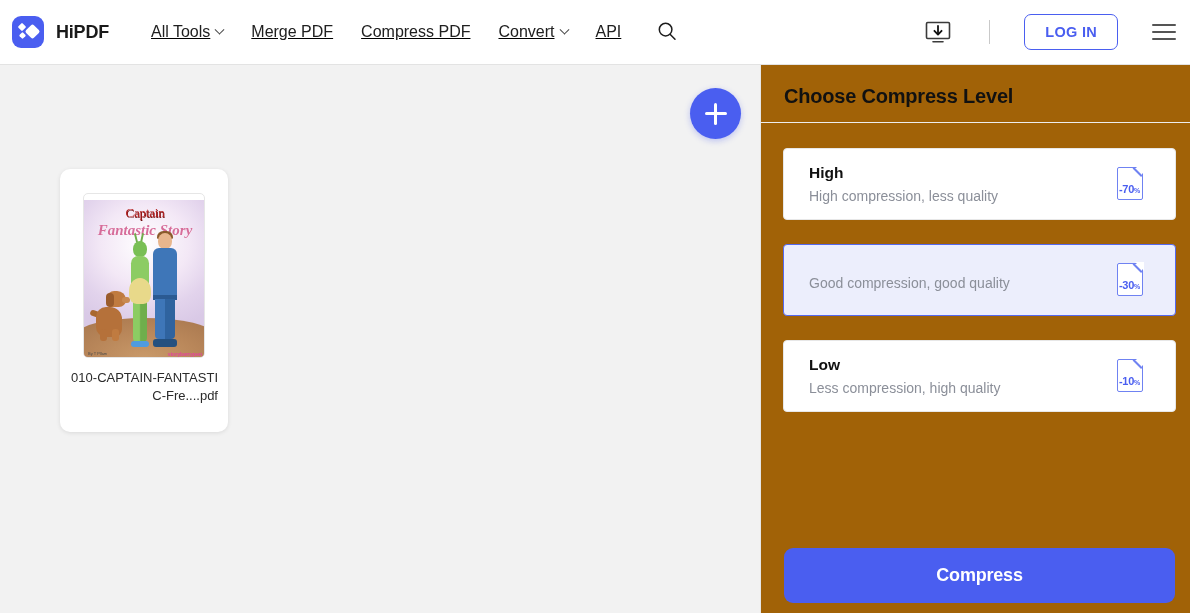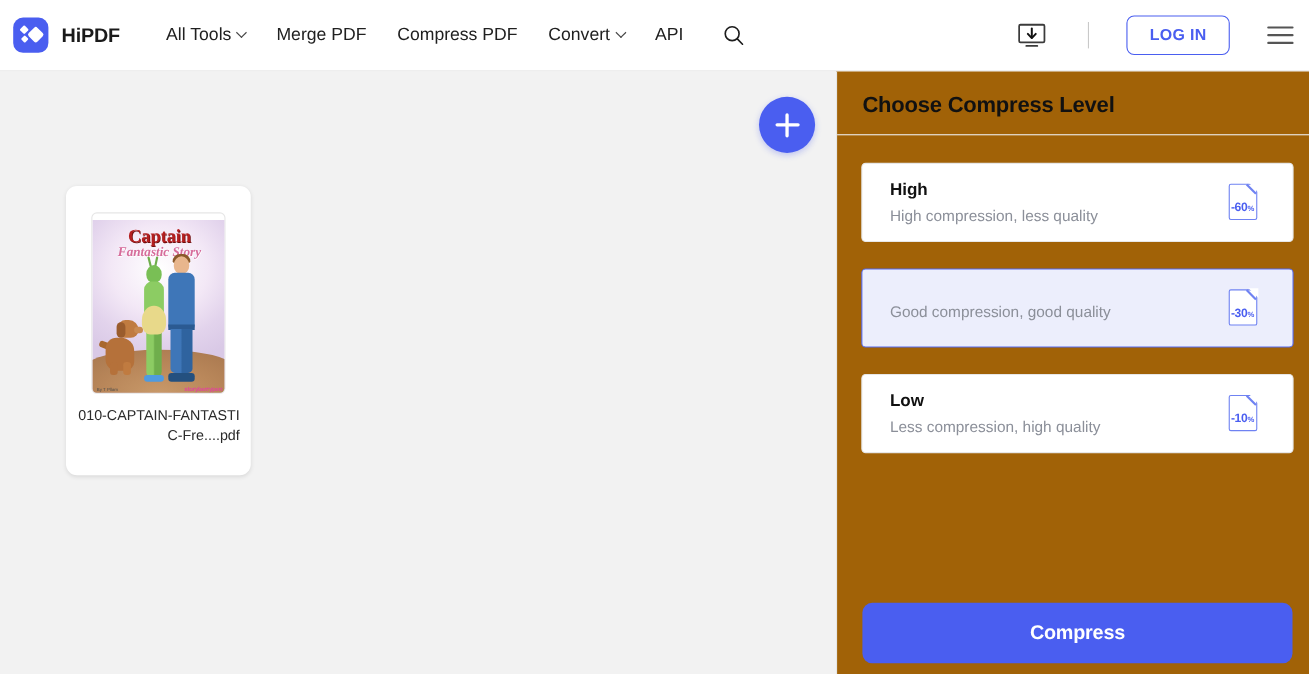--- a/index.html
+++ b/index.html
@@ -28,21 +28,21 @@
   .logo-box .d1, .logo-box .d2, .logo-box .d3 {
     position: absolute; background: #ffffff;
   }
   .logo-box .d1 { width: 11px; height: 11px; left: 15px; top: 10px; transform: rotate(45deg); border-radius: 2px; }
   .logo-box .d2 { width: 6px; height: 6px; left: 7px; top: 8px; transform: rotate(45deg); border-radius: 1px; }
   .logo-box .d3 { width: 5px; height: 5px; left: 8px; top: 17px; transform: rotate(45deg); border-radius: 1px; }
   .brand-name {
     font-size: 18px; font-weight: bold; color: #1a1a1a;
     margin-left: 12px; letter-spacing: -0.2px;
   }
-  .nav { display: flex; align-items: center; margin-left: 28px; }
+  .nav { display: flex; margin-left: 28px; text-decoration: underline; }
   .nav-item {
     display: flex; align-items: center; gap: 6px;
     font-size: 16px; color: #202020;
     padding: 6px 14px; cursor: pointer; white-space: nowrap;
   }
   .chev {
     display: inline-block; width: 7px; height: 7px;
     border-right: 1.6px solid #444; border-bottom: 1.6px solid #444;
     transform: rotate(45deg) translate(-2px,-2px);
   }
@@ -104,30 +104,30 @@
   }
   .cover-floor {
     position: absolute; bottom: 0; left: -6%; width: 112%; height: 26%;
     background: radial-gradient(ellipse 70% 120% at 50% 100%, #c99a6a 0%, #b9875a 55%, #a9784f 100%);
     border-radius: 50% 50% 0 0 / 40% 40% 0 0;
   }
   .cover-title {
     position: absolute; top: 5px; left: 0; width: 100%;
     text-align: center;
     font-family: "Liberation Serif", serif;
-    font-size: 17px; font-weight: bold; color: #b41f1f;
+    font-size: 13px; font-weight: normal; color: #b41f1f;
     text-shadow: 0.6px 0.6px 0 #6d0d0d;
     letter-spacing: -0.2px;
   }
   .cover-subtitle {
     position: absolute; top: 22px; left: 0; width: 100%;
     text-align: center;
     font-family: "Liberation Serif", serif;
     font-style: italic;
-    font-size: 12px; font-weight: bold; color: #d66c9a;
+    font-size: 15px; font-weight: bold; color: #d66c9a;
     text-shadow: 0.4px 0.4px 0 #ffffff;
   }
   
   .alien {
     position: absolute; left: 44px; bottom: 14px; width: 24px; height: 104px;
   }
   .alien .head { position:absolute; left: 5px; top: 0; width: 14px; height: 16px; border-radius: 50% 50% 45% 45%; background: #79bf55; }
   .alien .ant1 { position:absolute; left: 7px; top: -8px; width: 2px; height: 10px; background: #6fae4c; transform: rotate(-14deg); border-radius:2px;}
   .alien .ant2 { position:absolute; left: 13px; top: -8px; width: 2px; height: 10px; background: #6fae4c; transform: rotate(12deg); border-radius:2px;}
   .alien .body { position:absolute; left: 3px; top: 15px; width: 18px; height: 40px; border-radius: 8px 8px 10px 10px; background: #8ccc63; }
@@ -357,21 +357,21 @@
 
     <div class="opt">
       <div class="opt-texts">
         <div class="opt-title">High</div>
         <div class="opt-desc">High compression, less quality</div>
       </div>
       <div class="opt-icon">
         <span class="doc-shape"></span>
           <span class="doc-fold"></span>
           <span class="doc-fold-line"></span>
-        <span class="doc-pct"><span>-60</span><span class="sym">%</span></span>
+        <span class="doc-pct"><span>-70</span><span class="sym">%</span></span>
       </div>
     </div>
 
     <div class="opt selected">
       <div class="opt-texts">
         <div class="opt-desc">Good compression, good quality</div>
       </div>
       <div class="opt-icon">
         <span class="doc-shape"></span>
           <span class="doc-fold"></span>

